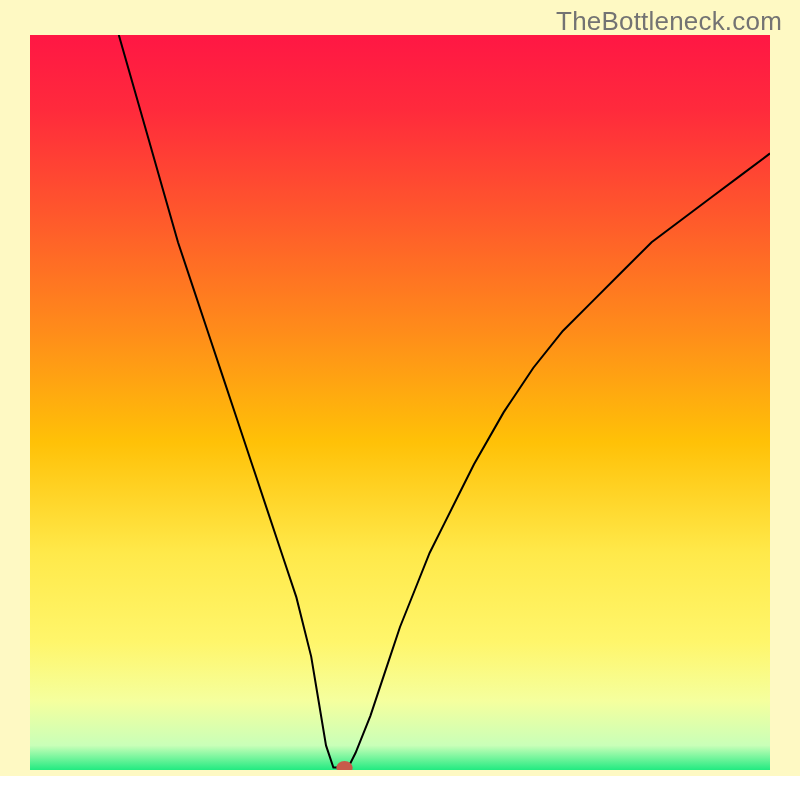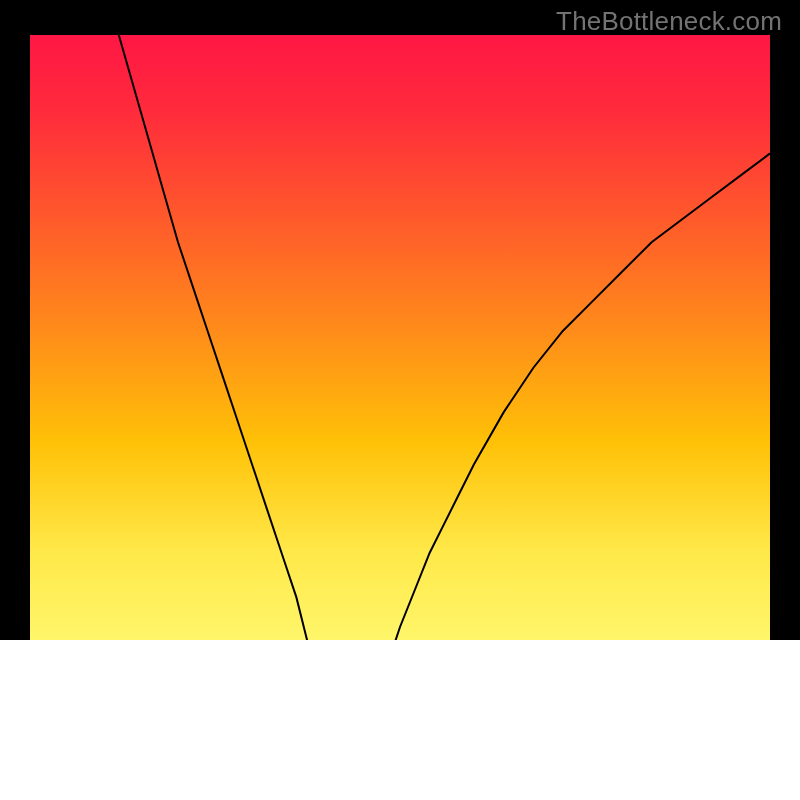--- a/index.html
+++ b/index.html
@@ -3,23 +3,23 @@
 <meta charset="utf-8">
 <style>
   body {
     margin: 0;
     padding: 0;
     background: #fff;
     font-family: Arial, Helvetica, sans-serif;
   }
   .frame {
     width: 800px;
-    height: 640px;
+    height: 776px;
     position: relative;
-    background: #000000;
+    background: #fef9c3;
   }
   .watermark {
     position: absolute;
     top: 6px;
     right: 18px;
     font-size: 26px;
     color: #737373;
     font-weight: 400;
     letter-spacing: 0.2px;
     user-select: text;

